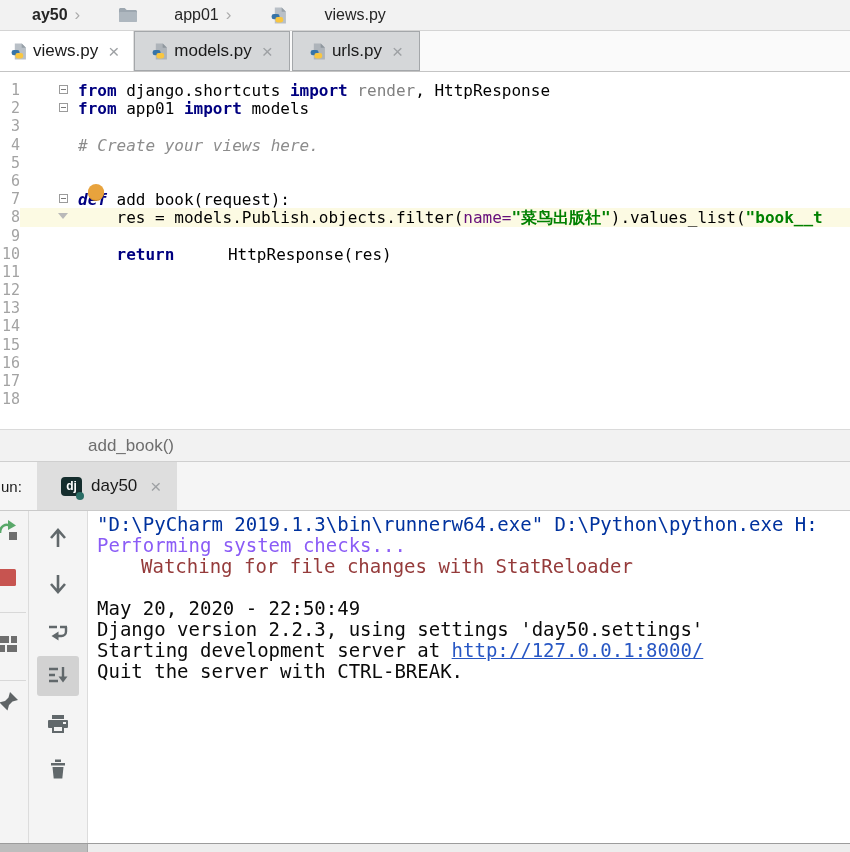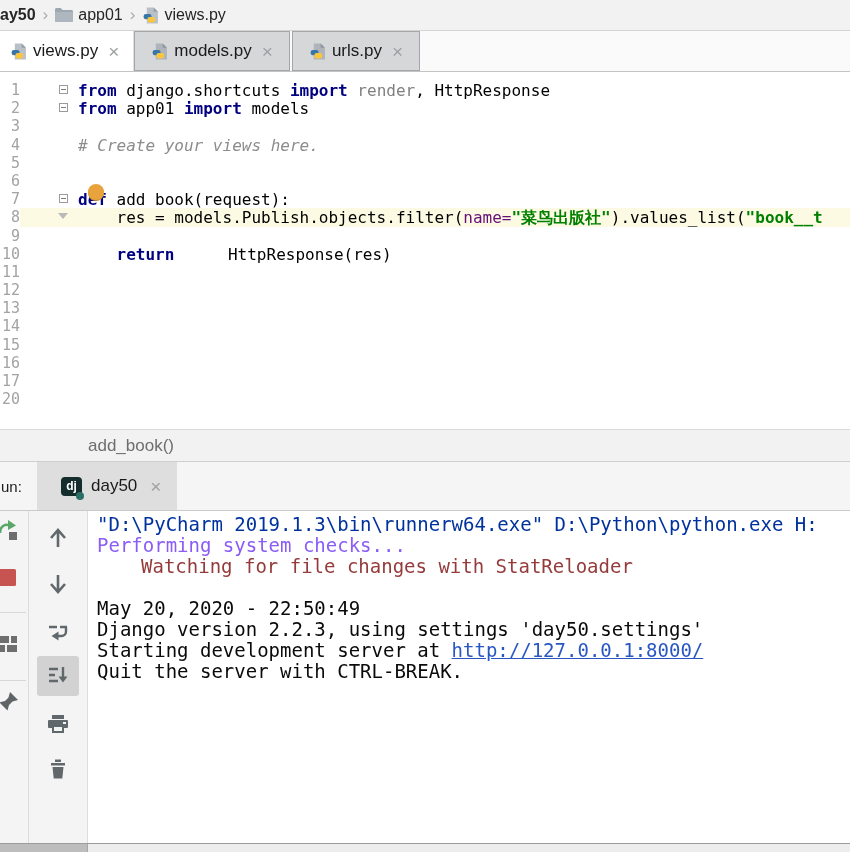--- a/index.html
+++ b/index.html
@@ -4,21 +4,21 @@
 <style>
   * { margin:0; padding:0; box-sizing:border-box; }
   html,body { width:850px; height:852px; overflow:hidden; background:#fff;
               font-family:"Liberation Sans", sans-serif; }
   #app { position:relative; width:850px; height:852px; background:#fff; }
 
   
   #breadcrumb { position:absolute; top:0; left:0; width:850px; height:31px;
     background:#F2F2F2; border-bottom:1px solid #D4D4D4;
     display:flex; align-items:center; gap:5px; font-size:16px; color:#262626; }
-  .crumb { display:flex; align-items:center; gap:5px; cursor:default; }
+  .crumb { display:flex; align-items:center; gap:5px; cursor:default;padding-left:32px; }
   .crumb-bold { font-weight:bold; }
   .crumb-sep { color:#ABABAB; font-size:17px; padding:0 2px; }
 
   
   #tabbar { position:absolute; top:31px; left:0; width:850px; height:41px;
     background:#FAFAFA; border-bottom:1px solid #C4C4C4; display:flex; align-items:stretch; }
   .etab { display:flex; align-items:center; gap:6px; padding:0 10px; font-size:17px; color:#1A1A1A; }
   .etab.active { background:#FFFFFF; border-right:1px solid #E0E0E0; padding-right:14px; }
   .etab.inactive { background:#D5D7D9; border:1px solid #A4A7AA; padding:0 16px; margin-right:2px; }
   .tab-close { color:#9EA1A4; font-size:19px; line-height:1; margin-left:4px; }
@@ -151,32 +151,32 @@
     </div>
   </div>
 
   <div id="editor">
       <div class="erow"><span class="ln">1</span><span class="rowright"><span class="foldz"><span class="fold-box"></span></span><span class="codetext"><span style="color: rgb(0, 0, 128); font-weight: bold;">from</span><span style="color: rgb(0, 0, 0);"> django.shortcuts </span><span style="color: rgb(0, 0, 128); font-weight: bold;">import</span><span style="color: rgb(0, 0, 0);"> </span><span style="color: rgb(128, 128, 128);">render</span><span style="color: rgb(0, 0, 0);">, HttpResponse</span></span></span></div>
       <div class="erow"><span class="ln">2</span><span class="rowright"><span class="foldz"><span class="fold-box"></span></span><span class="codetext"><span style="color: rgb(0, 0, 128); font-weight: bold;">from</span><span style="color: rgb(0, 0, 0);"> app01 </span><span style="color: rgb(0, 0, 128); font-weight: bold;">import</span><span style="color: rgb(0, 0, 0);"> models</span></span></span></div>
       <div class="erow"><span class="ln">3</span><span class="rowright"><span class="foldz"></span><span class="codetext"></span></span></div>
       <div class="erow"><span class="ln">4</span><span class="rowright"><span class="foldz"></span><span class="codetext"><span style="color: rgb(140, 140, 140); font-style: italic;"># Create your views here.</span></span></span></div>
       <div class="erow"><span class="ln">5</span><span class="rowright"><span class="foldz"></span><span class="codetext"></span></span></div>
       <div class="erow"><span class="ln">6</span><span class="rowright"><span class="foldz"></span><span class="codetext"></span></span></div>
-      <div class="erow"><span class="ln">7</span><span class="rowright"><span class="foldz"><span class="fold-box"></span></span><span class="codetext"><span style="color: rgb(0, 0, 128); font-weight: bold;">def</span><span style="color: rgb(0, 0, 0);"> add_book(request):</span></span></span></div>
+      <div class="erow"><span class="ln">7</span><span class="rowright"><span class="foldz"><span class="fold-box"></span></span><span class="codetext"><span style="color: rgb(0, 0, 128); font-weight: bold; font-style: italic;">def</span><span style="color: rgb(0, 0, 0);"> add_book(request):</span></span></span></div>
       <div class="erow hl"><span class="ln">8</span><span class="rowright"><span class="foldz"><span class="fold-chev"></span></span><span class="codetext"><span style="color: rgb(0, 0, 0);">    res = models.Publish.objects.filter(</span><span style="color: rgb(102, 14, 122);">name=</span><span style="color: rgb(0, 128, 0); font-weight: bold;">"菜鸟出版社"</span><span style="color: rgb(0, 0, 0);">).values_list(</span><span style="color: rgb(0, 128, 0); font-weight: bold;">"book__t</span></span></span></div>
       <div class="erow"><span class="ln">9</span><span class="rowright"><span class="foldz"></span><span class="codetext"></span></span></div>
       <div class="erow"><span class="ln">10</span><span class="rowright"><span class="foldz"></span><span class="codetext"><span style="color: rgb(0, 0, 0);">    </span><span style="color: rgb(0, 0, 128); font-weight: bold;">return</span><span style="color: rgb(0, 0, 0); margin-left: 44px;"> HttpResponse(res)</span></span></span></div>
       <div class="erow"><span class="ln">11</span><span class="rowright"><span class="foldz"></span><span class="codetext"></span></span></div>
       <div class="erow"><span class="ln">12</span><span class="rowright"><span class="foldz"></span><span class="codetext"></span></span></div>
       <div class="erow"><span class="ln">13</span><span class="rowright"><span class="foldz"></span><span class="codetext"></span></span></div>
       <div class="erow"><span class="ln">14</span><span class="rowright"><span class="foldz"></span><span class="codetext"></span></span></div>
       <div class="erow"><span class="ln">15</span><span class="rowright"><span class="foldz"></span><span class="codetext"></span></span></div>
       <div class="erow"><span class="ln">16</span><span class="rowright"><span class="foldz"></span><span class="codetext"></span></span></div>
       <div class="erow"><span class="ln">17</span><span class="rowright"><span class="foldz"></span><span class="codetext"></span></span></div>
-      <div class="erow"><span class="ln">20</span><span class="rowright"><span class="foldz"></span><span class="codetext"></span></span></div>
+      <div class="erow"><span class="ln">18</span><span class="rowright"><span class="foldz"></span><span class="codetext"></span></span></div>
     </div>
   <div id="bulb"></div>
 
   <div id="structbar">
     <span>add_book()</span>
   </div>
 
   <div id="runheader">
     <span id="run-label">un:</span>
     <div id="run-tab">

